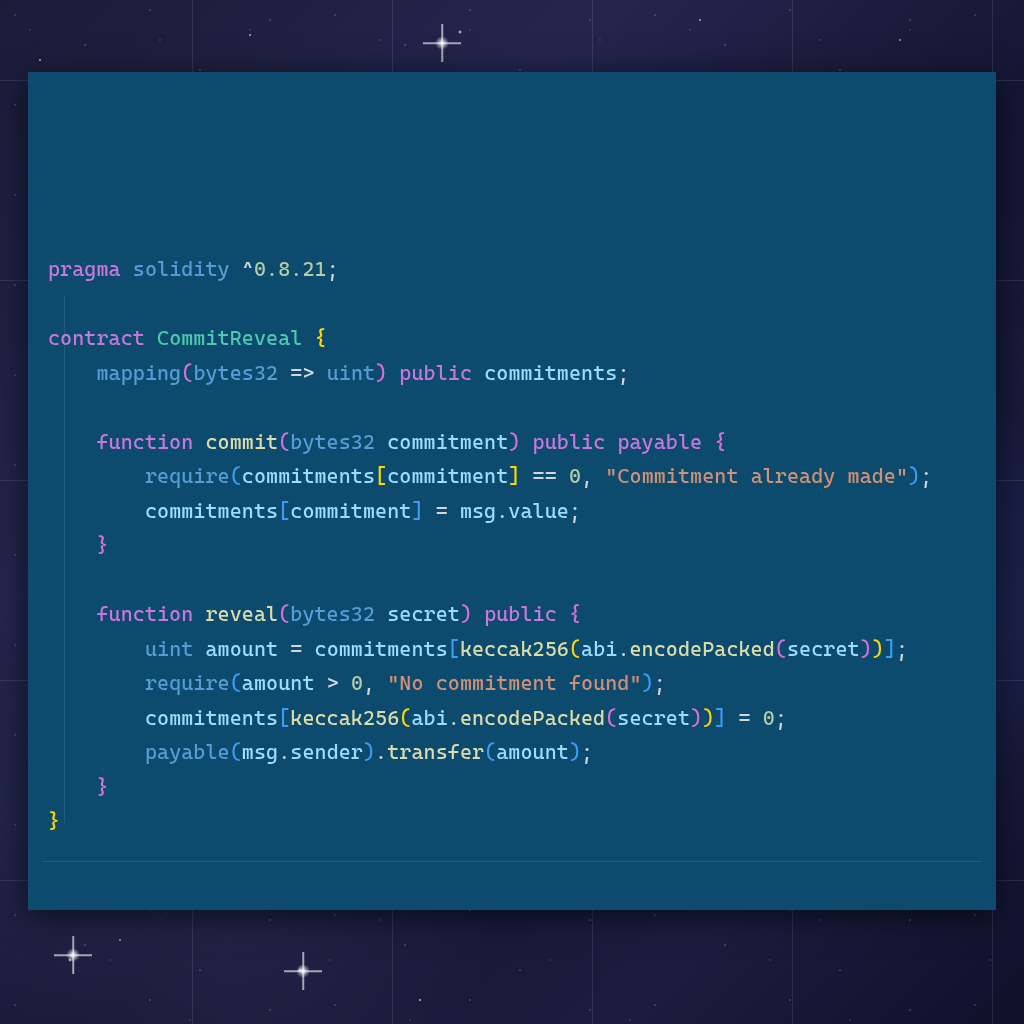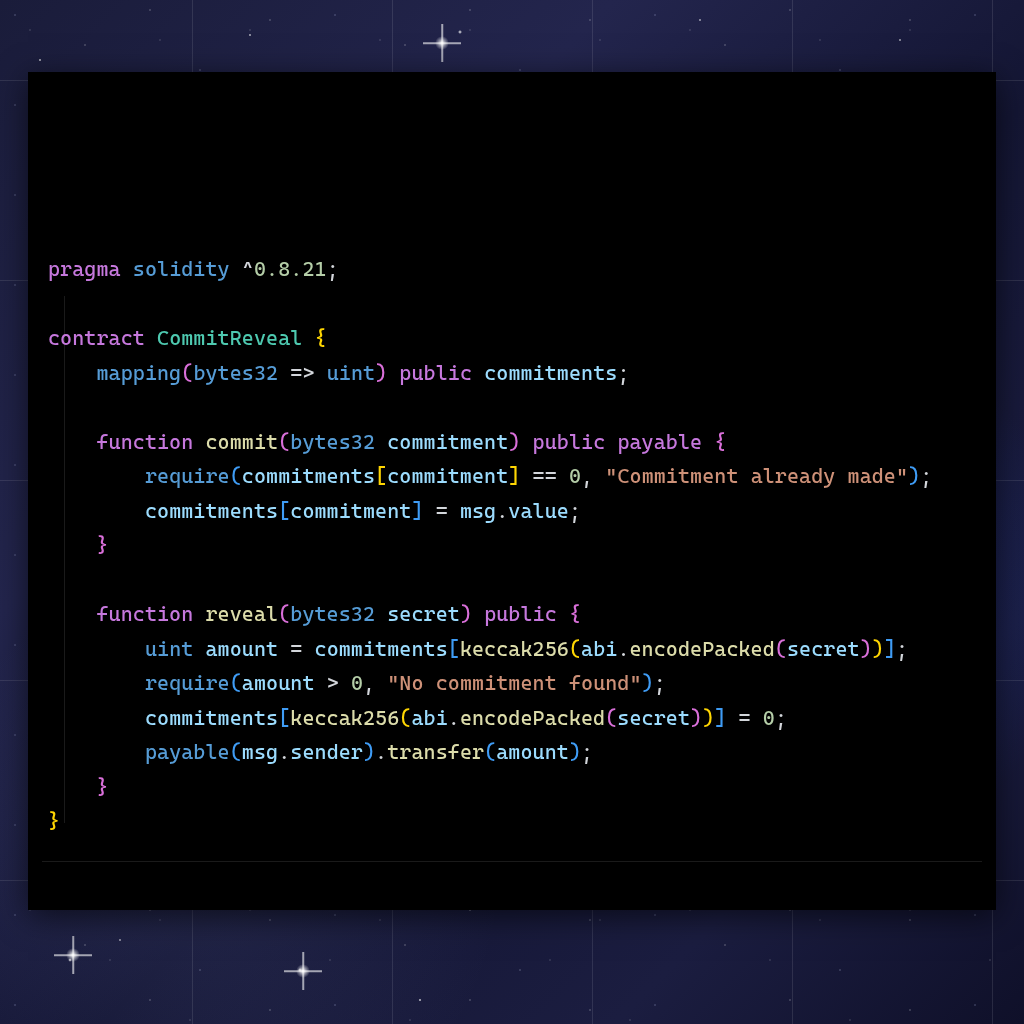--- a/index.html
+++ b/index.html
@@ -91,21 +91,21 @@
   .bigstar::before { width: 38px; height: 1.5px; }
   .bigstar::after  { width: 1.5px; height: 38px; }
 
   
   .editor {
     position: absolute;
     left: 28px;
     top: 72px;
     width: 968px;
     height: 838px;
-    background: #000000;
+    background: #0c4a6e;
     box-shadow: 0 6px 30px rgba(0,0,0,0.6);
     padding: 180px 16px 0 20px;
     box-sizing: border-box;
   }
   .editor-divider {
     position: absolute;
     left: 14px;
     right: 14px;
     bottom: 48px;
     height: 1px;

